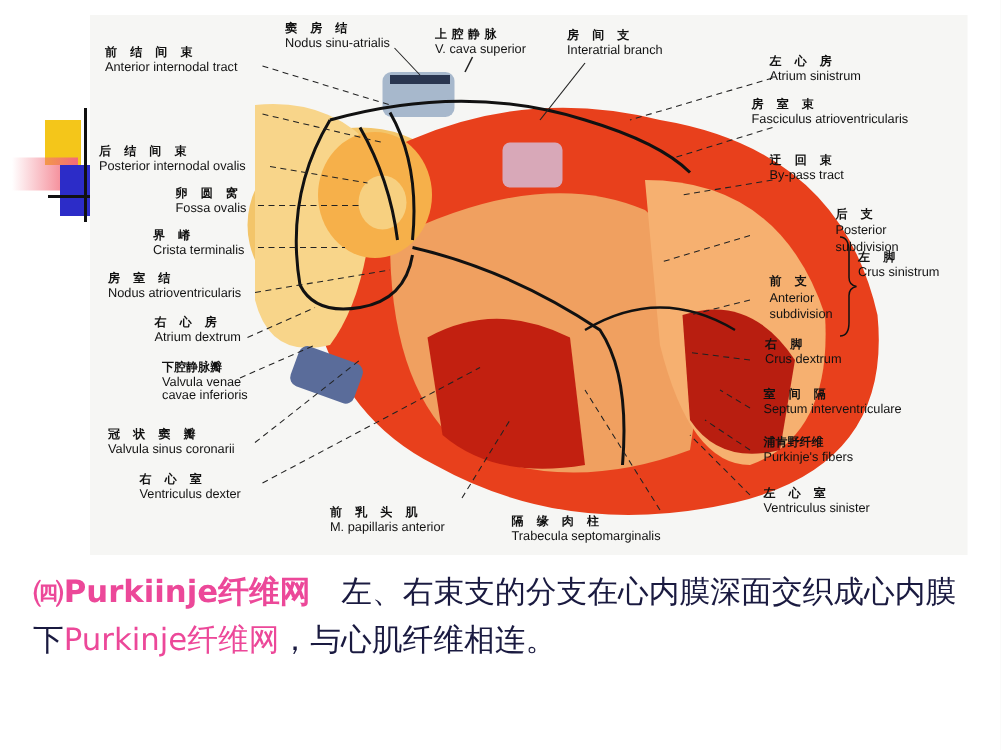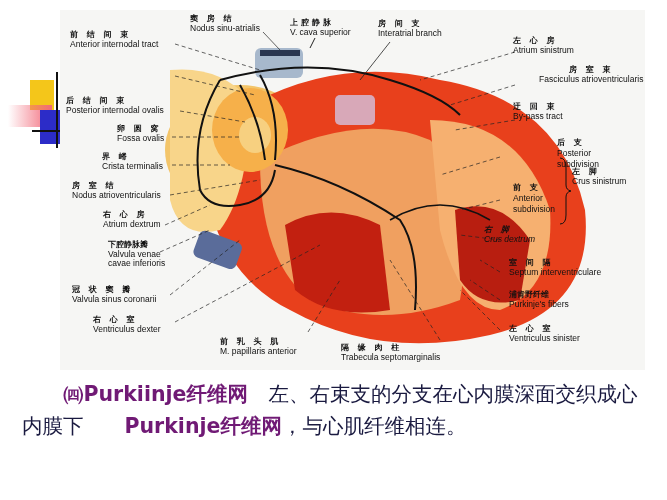--- a/index.html
+++ b/index.html
@@ -3,21 +3,21 @@
 <meta charset="utf-8">
 <style>
   * { margin:0; padding:0; box-sizing:border-box; }
   body { width:667px; height:500px; background:#ffffff; position:relative; overflow:hidden; font-family:"DejaVu Sans", sans-serif; }
   .deco { position:absolute; }
   .figure { position:absolute; left:60px; top:10px; width:585px; height:360px; background:#f6f6f4; }
   .lbl { position:absolute; font-size:8px; line-height:9.5px; color:#111; white-space:nowrap; }
   .lbl .cn { display:block; font-family:"DejaVu Serif", serif; font-weight:bold; font-size:8px; letter-spacing:3px; }
   .lbl .en { display:block; font-family:"Liberation Sans", sans-serif; font-size:8.5px; }
   .caption { position:absolute; left:22px; top:378px; width:630px; font-family:"DejaVu Sans", sans-serif; font-size:20.5px; line-height:32px; color:#1a1a40; }
-  .caption .red { color:#701a75; font-weight:bold;margin-left:41px; }
+  .caption .red { color:#ec4899; font-weight:bold; }
   svg { position:absolute; left:0; top:0; }
 </style>
 </head>
 <body>
 
 <div class="deco" style="left:30px;top:80px;width:24px;height:30px;background:#f4c61a;"></div>
 <div class="deco" style="left:8px;top:105px;width:44px;height:22px;background:linear-gradient(90deg,rgba(255,200,210,0),#f26a7a);"></div>
 <div class="deco" style="left:40px;top:110px;width:20px;height:34px;background:#2c2cc8;"></div>
 <div class="deco" style="left:56px;top:72px;width:2px;height:76px;background:#111;"></div>
 <div class="deco" style="left:32px;top:130px;width:30px;height:2px;background:#111;"></div>
@@ -130,21 +130,21 @@
     <span class="en">M. papillaris anterior</span>
   </div>
   <div class="lbl" style="left:281px;top:333px;">
     <span class="cn">隔 缘 肉 柱</span>
     <span class="en">Trabecula septomarginalis</span>
   </div>
   <div class="lbl" style="left:453px;top:26px;">
     <span class="cn">左 心 房</span>
     <span class="en">Atrium sinistrum</span>
   </div>
-  <div class="lbl" style="left:479px;top:55px;text-align:center;">
+  <div class="lbl" style="left:441px;top:55px;">
     <span class="cn">房 室 束</span>
     <span class="en">Fasciculus atrioventricularis</span>
   </div>
   <div class="lbl" style="left:453px;top:92px;">
     <span class="cn">迂 回 束</span>
     <span class="en">By-pass tract</span>
   </div>
   <div class="lbl" style="left:453px;top:127px;line-height:11px;margin-left:44px;">
     <span class="cn">后   支</span>
     <span class="en">Posterior</span>
@@ -152,33 +152,33 @@
   </div>
   <div class="lbl" style="left:453px;top:172px;line-height:11px;">
     <span class="cn">前   支</span>
     <span class="en">Anterior</span>
     <span class="en">subdivision</span>
   </div>
   <div class="lbl" style="left:512px;top:157px;">
     <span class="cn">左   脚</span>
     <span class="en">Crus sinistrum</span>
   </div>
-  <div class="lbl" style="left:424px;top:215px;font-style:italic;">
+  <div class="lbl" style="left:450px;top:215px;">
     <span class="cn">右   脚</span>
     <span class="en">Crus dextrum</span>
   </div>
   <div class="lbl" style="left:449px;top:248px;">
     <span class="cn">室 间 隔</span>
     <span class="en">Septum interventriculare</span>
   </div>
   <div class="lbl" style="left:449px;top:280px;">
     <span class="cn" style="letter-spacing:0">浦肯野纤维</span>
     <span class="en">Purkinje's fibers</span>
   </div>
   <div class="lbl" style="left:449px;top:314px;">
     <span class="cn">左 心 室</span>
     <span class="en">Ventriculus sinister</span>
   </div>
 </div>
 
 <div class="caption">
-  <span class="red">㈣Purkiinje纤维网</span><span>　左、右束支的分支在心内膜深面交织成心内膜下</span><span class="red" style="font-weight:bold">Purkinje纤维网</span><span>，与心肌纤维相连。</span>
+  <span class="red">㈣Purkiinje纤维网</span><span>　左、右束支的分支在心内膜深面交织成心内膜下</span><span class="red" style="font-weight:normal">Purkinje纤维网</span><span>，与心肌纤维相连。</span>
 </div>
 
 </body></html>

